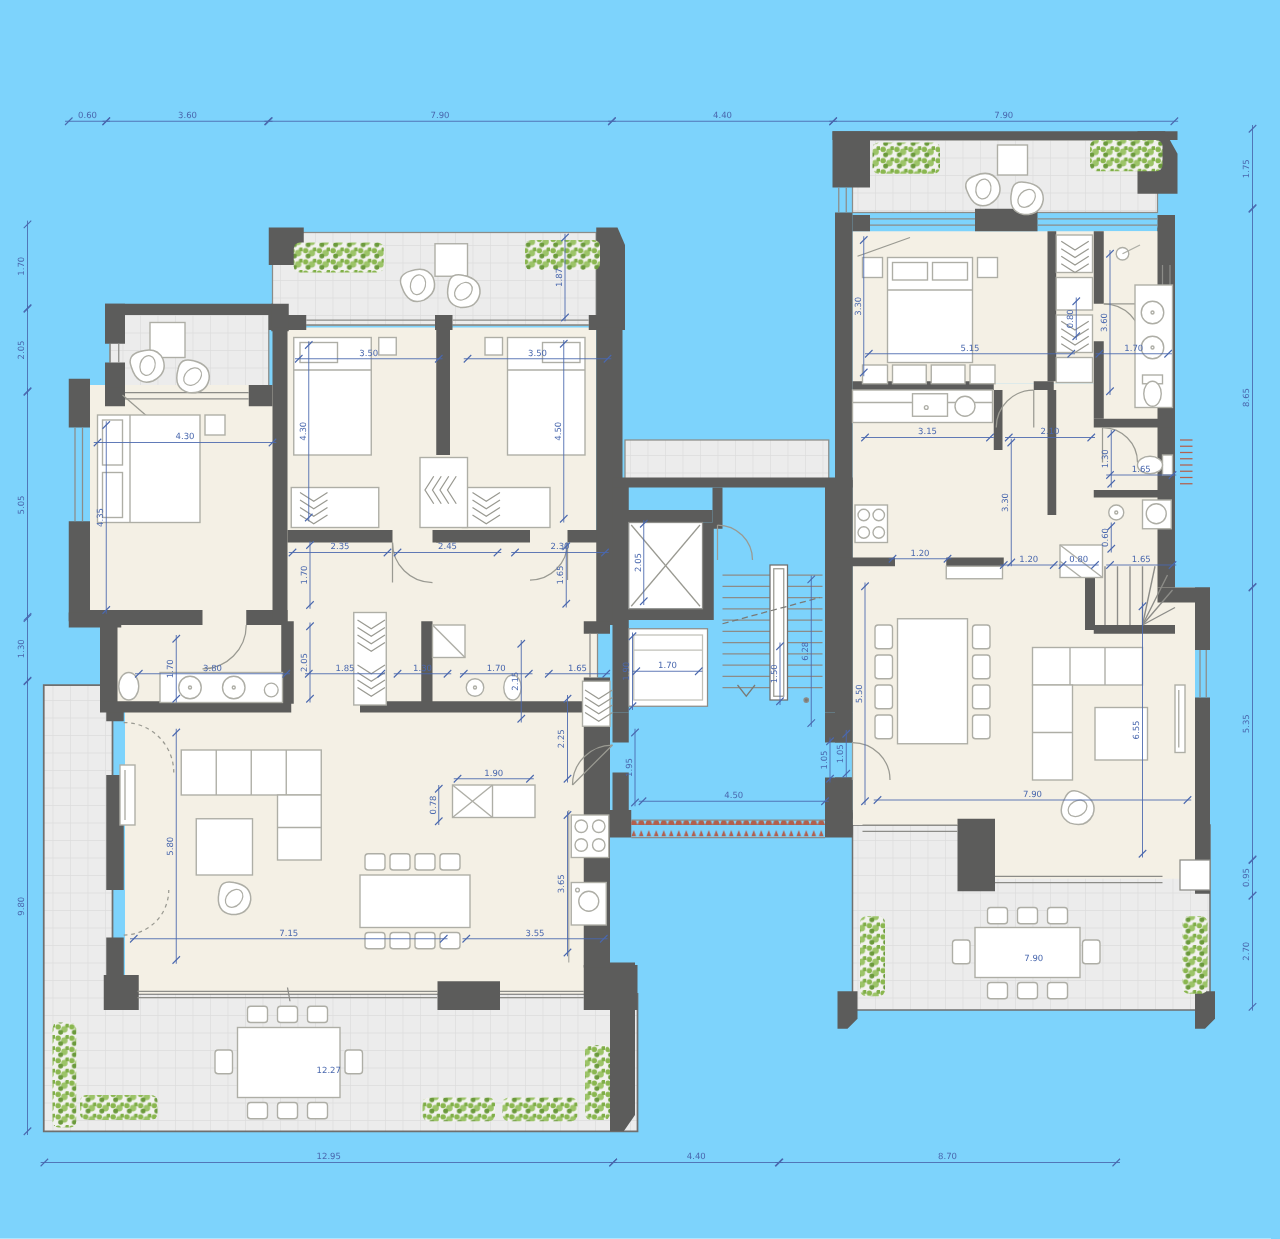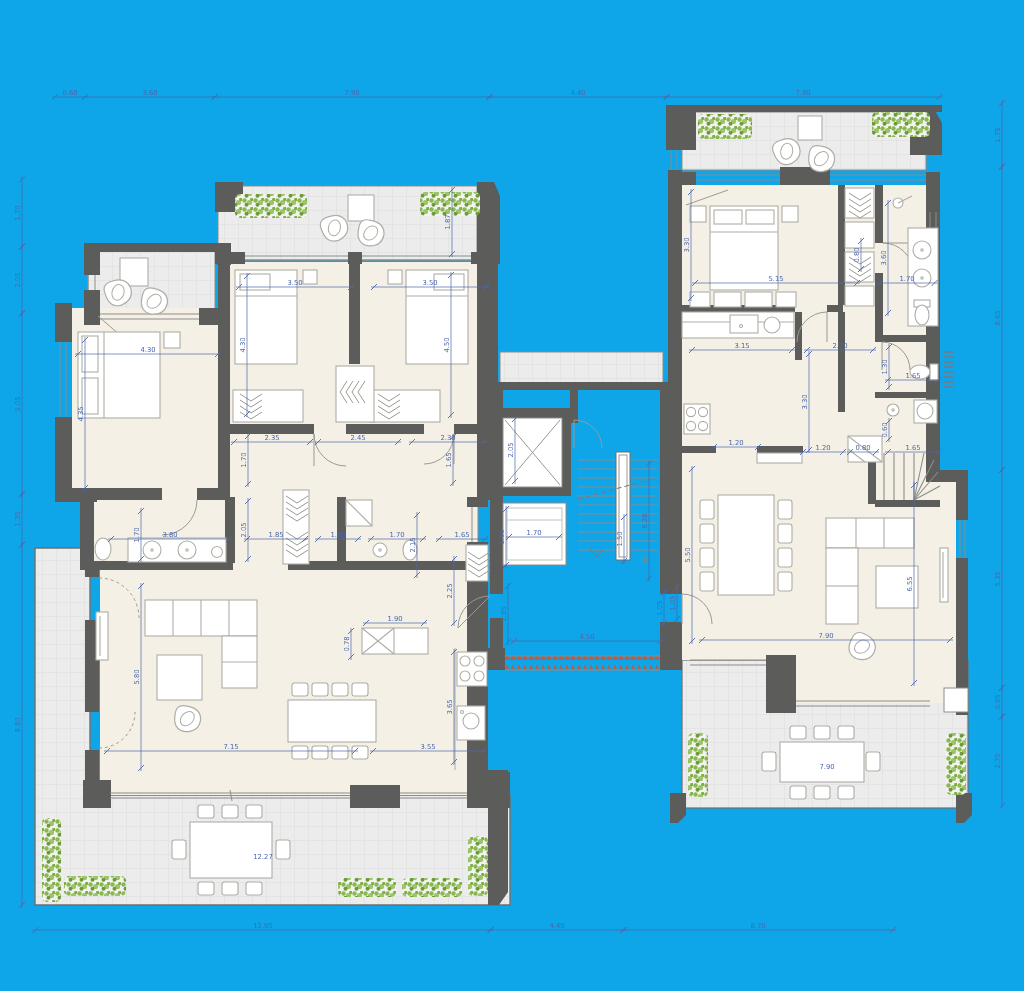--- a/index.html
+++ b/index.html
@@ -1,16 +1,16 @@
 <!DOCTYPE html>
 <html><head>
 <meta charset="utf-8">
 <style>
   html,body{margin:0;padding:0;background:#ffffff;}
-  .stage{position:relative;width:1024px;height:991px;background:#0ea5e9;overflow:hidden;
+  .stage{position:relative;width:1024px;height:991px;background:#7dd3fc;overflow:hidden;
          font-family:"DejaVu Sans","Liberation Sans",sans-serif;}
   svg{position:absolute;left:0;top:0;}
   .dim-text{font-family:"DejaVu Sans","Liberation Sans",sans-serif;font-size:6.8px;fill:#4a68ae;}
 </style>
 </head>
 <body>
 
 <div class="stage">
 <svg id="plan" width="1024" height="991" viewBox="0 0 1024 991">
   <defs>

